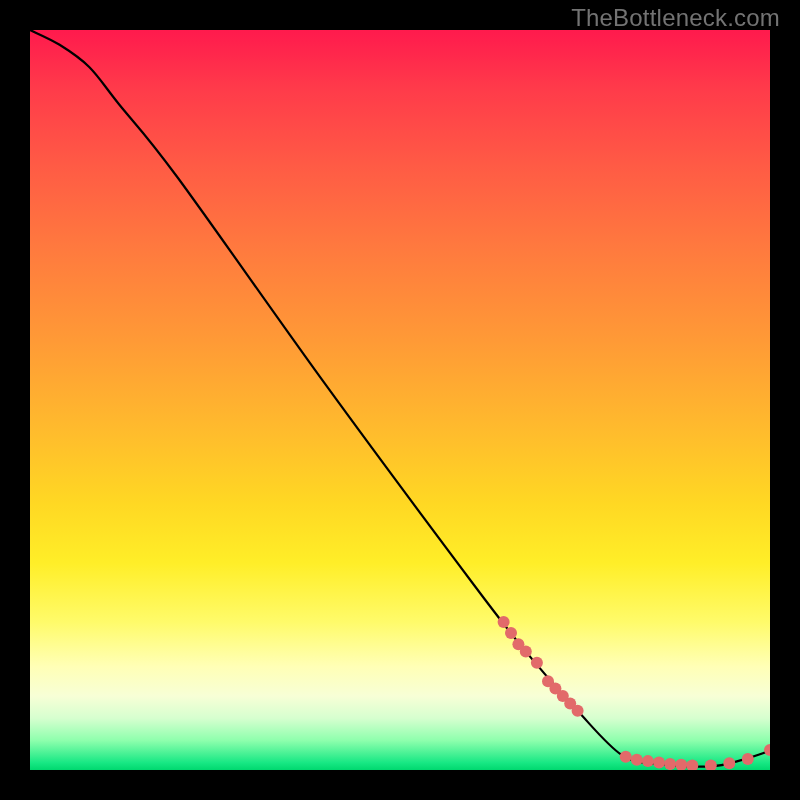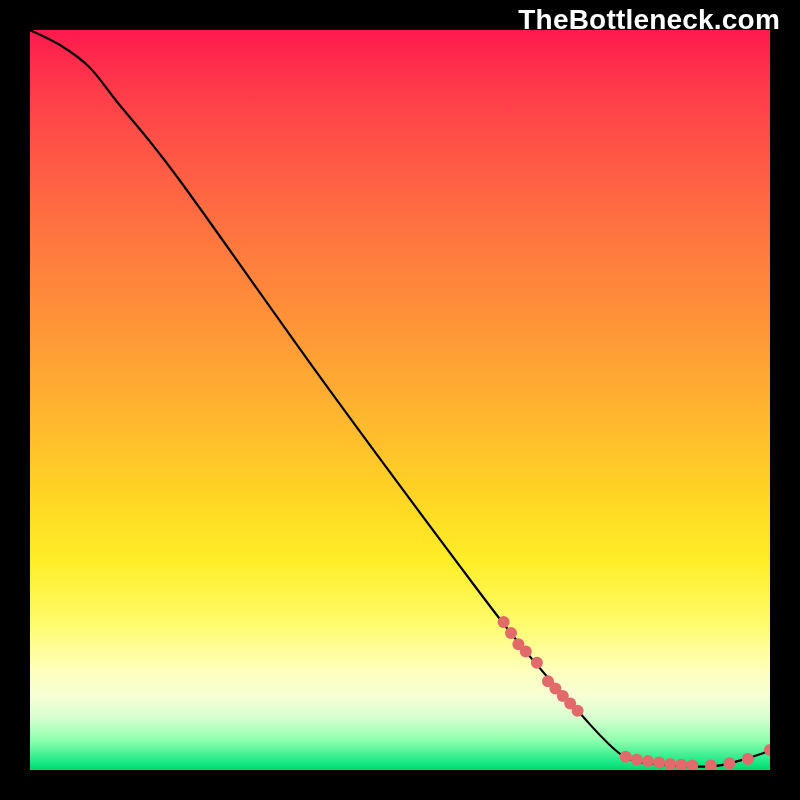--- a/index.html
+++ b/index.html
@@ -50,24 +50,24 @@
   .lines {
     position: absolute;
     inset: 0;
     width: 740px;
     height: 740px;
   }
   .watermark {
     position: absolute;
     top: 4px;
     right: 20px;
-    color: #ffffff;
-    font-size: 28px;
+    color: #737373;
+    font-size: 24px;
     letter-spacing: 0.2px;
-    font-weight: 700;
+    font-weight: 400;
     user-select: none;
   }
 </style>
 </head>
 <body>
 
 <div class="stage">
   <div class="watermark">TheBottleneck.com</div>
 
   <div class="plot">

